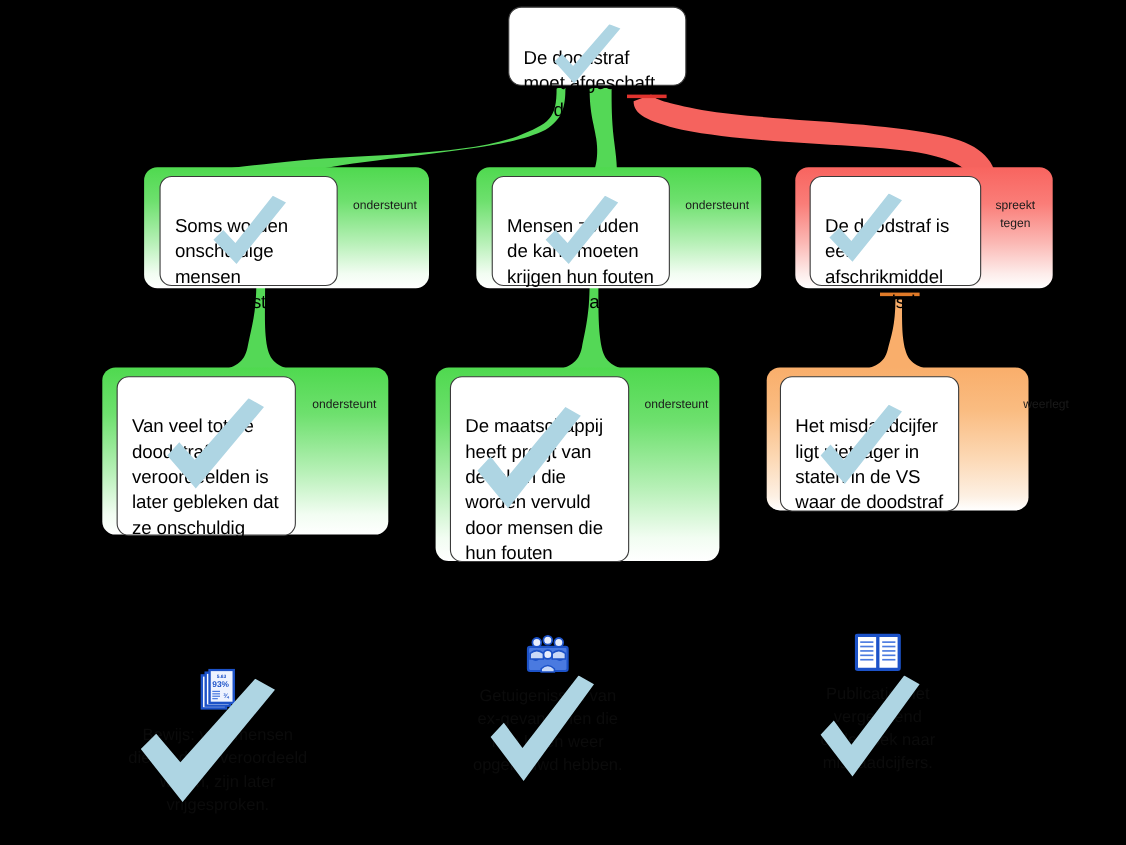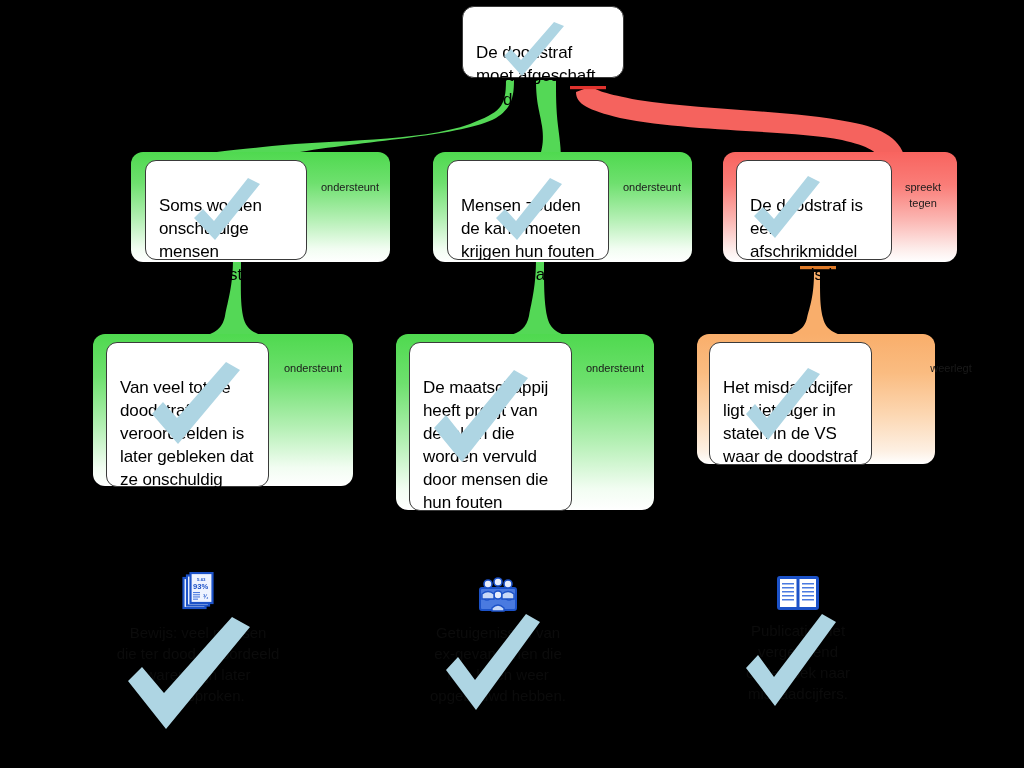--- a/index.html
+++ b/index.html
@@ -197,21 +197,21 @@
   </div>
 
   <div class="card orange" style="left:697px; top:334px; width:238px; height:130px;"></div>
   <div class="bubble" style="left:709px; top:342px; width:163px; height:123px;">
     <span>Het misdaadcijfer ligt niet lager in staten in de VS waar de doodstraf wordt toepast.</span>
   </div>
   <div class="relation" style="left:872px; top:344px; width:70px;margin-left:44px;">
     <span>weerlegt</span>
   </div>
 
-  <div class="source" style="left:108px; top:572px; width:180px;">
+  <div class="source" style="left:108px; top:608px; width:180px;">
     <svg class="icon" width="34" height="40" viewBox="0 0 34 40" xmlns="http://www.w3.org/2000/svg">
       <rect x="2.5" y="6" width="22" height="30" fill="#ffffff" stroke="#1c52c8" stroke-width="2.2"></rect>
       <rect x="6" y="3.5" width="22" height="30" fill="#ffffff" stroke="#1c52c8" stroke-width="2.2"></rect>
       <rect x="9.5" y="1" width="22" height="30" fill="#eef3ff" stroke="#1c52c8" stroke-width="2.2"></rect>
       <text x="16" y="8.5" font-family="Liberation Sans, sans-serif" font-size="4.4" font-weight="bold" fill="#1c52c8">5.63</text>
       <text x="12" y="17" font-family="Liberation Sans, sans-serif" font-size="7.6" font-weight="bold" fill="#1c52c8">93%</text>
       <text x="22" y="27" font-family="Liberation Sans, sans-serif" font-size="6" font-weight="bold" fill="#1c52c8">¾</text>
       <g fill="#4a7ae0">
         <rect x="12" y="20" width="7" height="1.1"></rect>
           <rect x="12" y="22.2" width="7" height="1.1"></rect>

